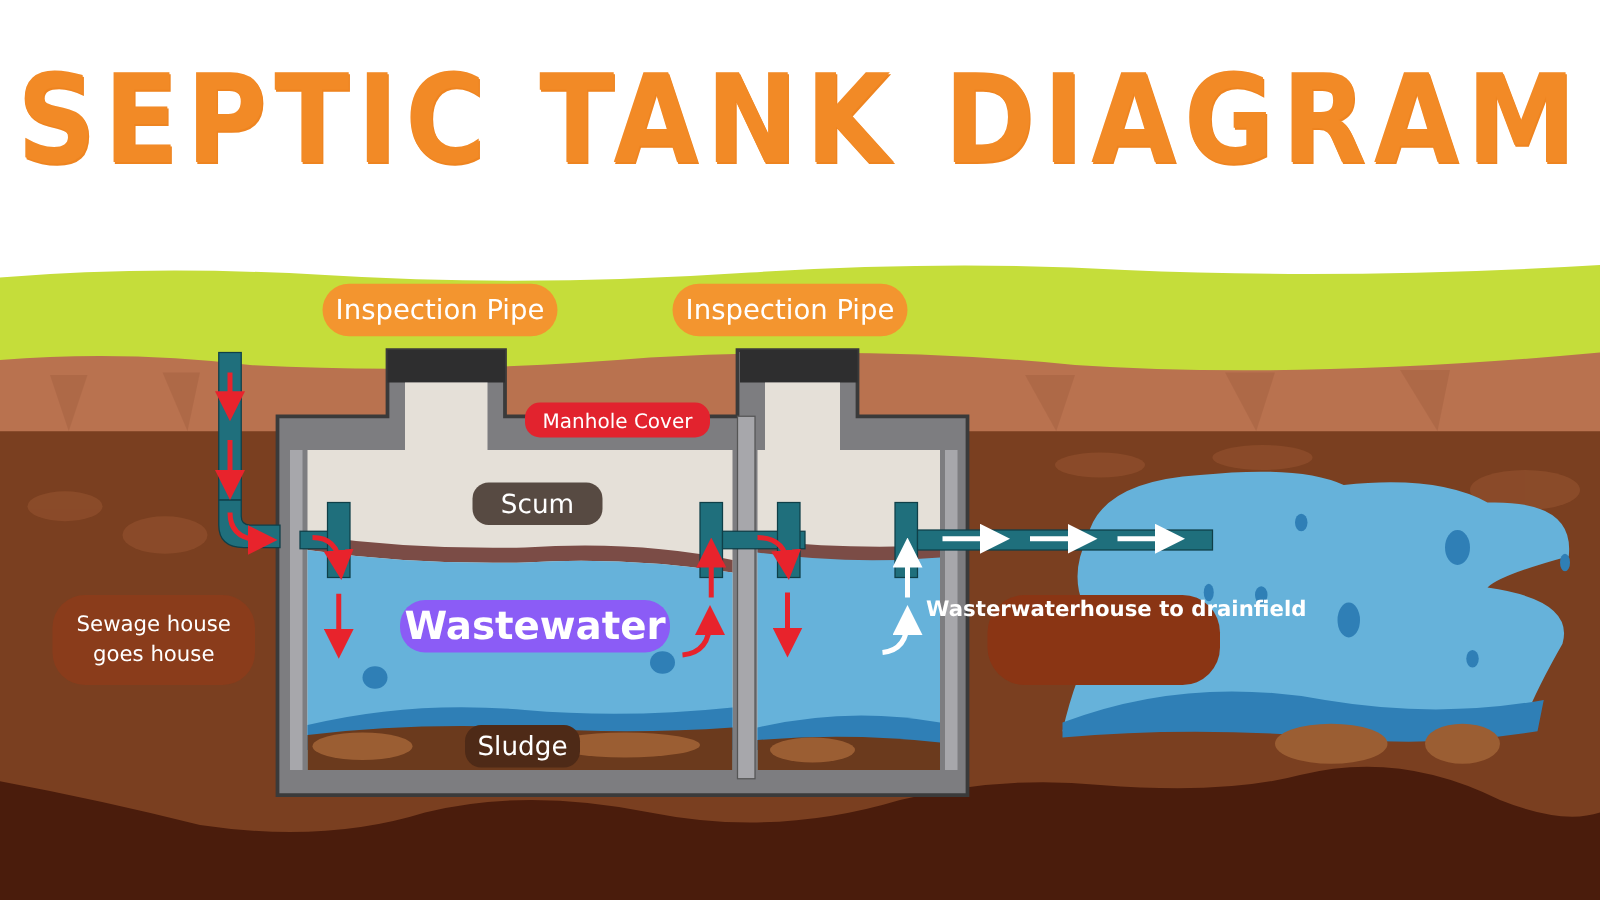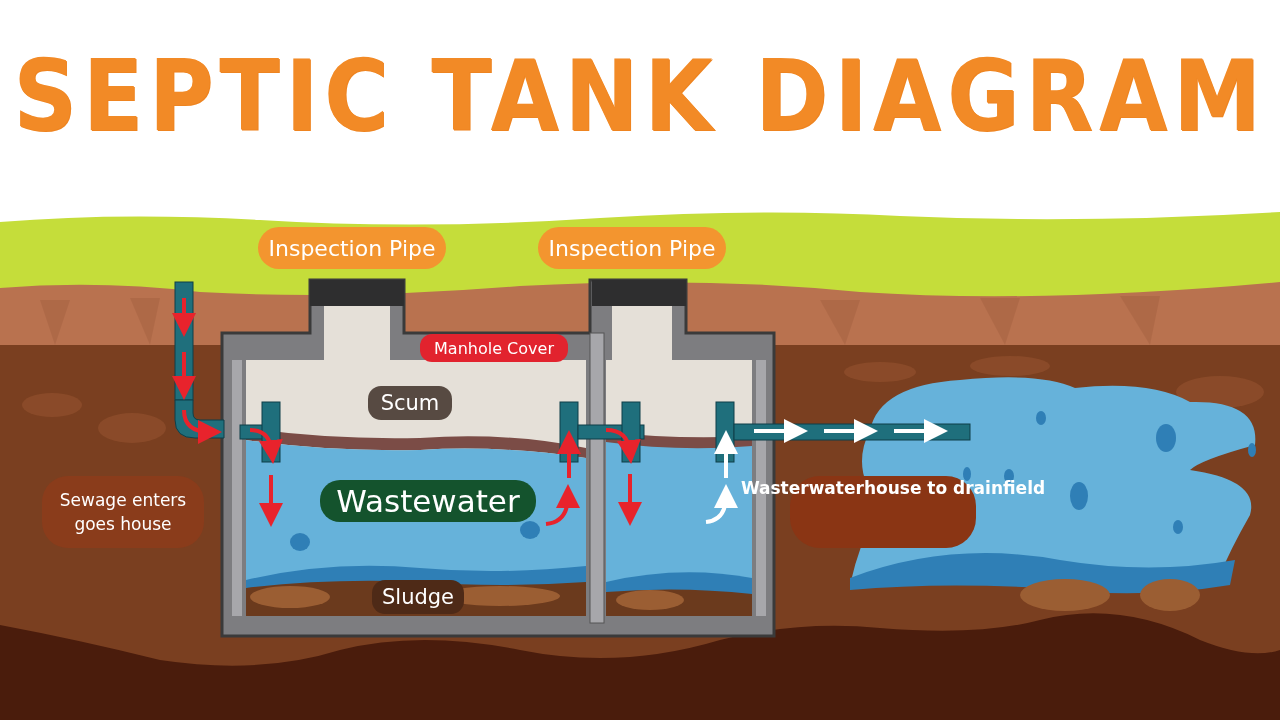--- a/index.html
+++ b/index.html
@@ -21,29 +21,29 @@
       font-family: "DejaVu Sans", sans-serif; color: #ffffff; text-align: center;
       white-space: nowrap;
     }
     .pill-orange {
       background: #f3952f; border-radius: 22px; font-size: 22px; height: 42px; text-align: center;
     }
     #lbl-insp1 { left: 258px; top: 227px; width: 188px; }
     #lbl-insp2 { left: 538px; top: 227px; width: 188px; }
     #lbl-manhole {
       left: 420px; top: 322px; width: 148px; height: 28px;
-      background: #e2232e; border-radius: 12px; font-size: 16px; margin-top: 12px;
+      background: #e2232e; border-radius: 12px; font-size: 16px;
     }
     #lbl-scum {
-      left: 368px; top: 386px; width: 84px; height: 34px;
+      left: 378px; top: 386px; width: 104px; height: 34px;
       background: #574a42; border-radius: 13px; font-size: 21px;
     }
     #lbl-wastewater {
       left: 320px; top: 480px; width: 216px; height: 42px;
-      background: #14532d; border-radius: 20px; font-size: 31px;
+      background: #8b5cf6; border-radius: 20px; font-size: 31px; font-weight: bold;
     }
     #lbl-sludge {
       left: 372px; top: 580px; width: 92px; height: 34px;
       background: #4e2a17; border-radius: 13px; font-size: 21px;
     }
     #lbl-sewage {
       left: 42px; top: 476px; width: 162px; height: 72px;
       background: #8a3c1b; border-radius: 26px; font-size: 17px; line-height: 24px;
       flex-direction: column;
     }
@@ -172,19 +172,19 @@
   </g>
 </svg>
 
 <div class="lbl pill-orange" id="lbl-insp1">Inspection Pipe</div>
 <div class="lbl pill-orange" id="lbl-insp2">Inspection Pipe</div>
 <div class="lbl" id="lbl-manhole">Manhole Cover</div>
 <div class="lbl" id="lbl-scum">Scum</div>
 <div class="lbl" id="lbl-wastewater">Wastewater</div>
 <div class="lbl" id="lbl-sludge">Sludge</div>
 <div class="lbl" id="lbl-sewage">
-  <span>Sewage enters</span>
+  <span>Sewage house</span>
   <span>goes house</span>
 </div>
 <div class="lbl" id="lbl-drain">
   <span>Wasterwater</span>
   <span>house to drainfield</span>
 </div>
 
 </body></html>

